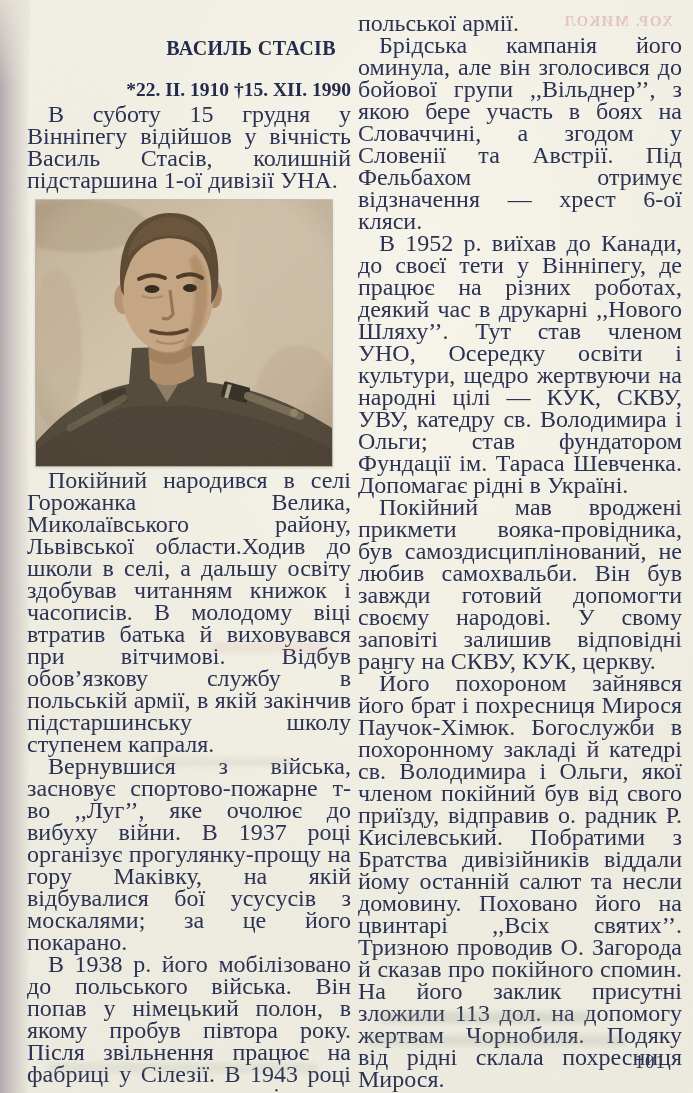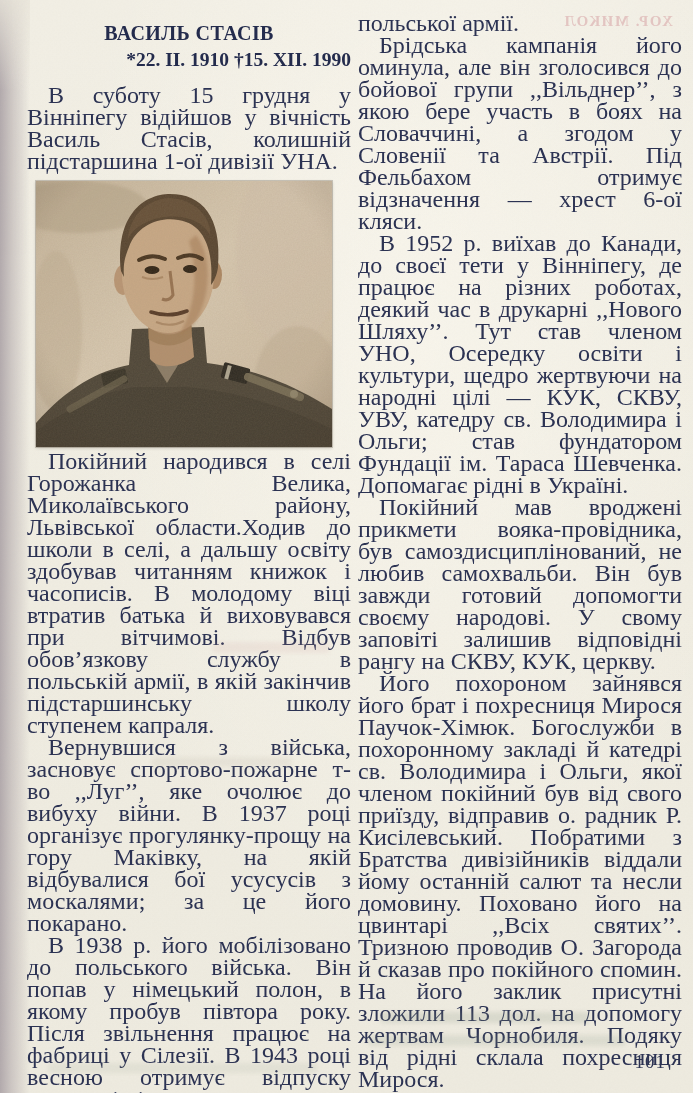--- a/index.html
+++ b/index.html
@@ -16,29 +16,29 @@
   .gutter { position: absolute; left: 0; top: 0; bottom: 0; width: 30px;
             background: linear-gradient(90deg, #a89fa4 0%, #c8c1bf 38%, rgba(241,238,227,0) 100%);
             opacity: .85; }
   .gutter::before { content: ""; position: absolute; left: 0; top: 0; width: 100%; height: 90px;
             background: linear-gradient(180deg, #e9e5da, rgba(233,229,218,0)); opacity: .8; }
 
   .col { position: absolute; width: 324px; }
   .col-left  { left: 27px;  top: 20px; }
   .col-right { left: 358px; top: 12px; }
 
-  .title { margin: 0; font-size: 20px; line-height: 27px; font-weight: bold;
-           text-align: center; color: #222a4c; letter-spacing: .4px; }
+  .title { margin: 15px; font-size: 20px; line-height: 27px; font-weight: bold;
+           text-align: right; color: #222a4c; letter-spacing: .4px; }
   .dates { font-size: 19.5px; line-height: 26px; font-weight: bold;
            text-align: right; color: #222a4c; }
 
   p.body { margin: 0; font-size: 24px; line-height: 22px; text-align: justify;
            color: #2a3152; }
   p.ind  { text-indent: 21px; }
-  p.first { margin-top: 11px; }
+  p.first { }
 
   .photo { position: relative; margin: 9px 0 3px 9px; width: 296px; height: 266px;
            box-shadow: 0 0 0 1px rgba(80,66,52,.25), 0 1px 3px rgba(60,50,40,.25); }
   .photo svg { display: block; }
 
   .signature { margin-top: 5px; padding-right: 8px; font-size: 19px; font-weight: bold;
                text-align: right; color: #232b4d; }
 
   .page-number { position: absolute; right: 27px; bottom: 20px;
                  font-size: 19px; color: #2a3152; letter-spacing: 1px; }

